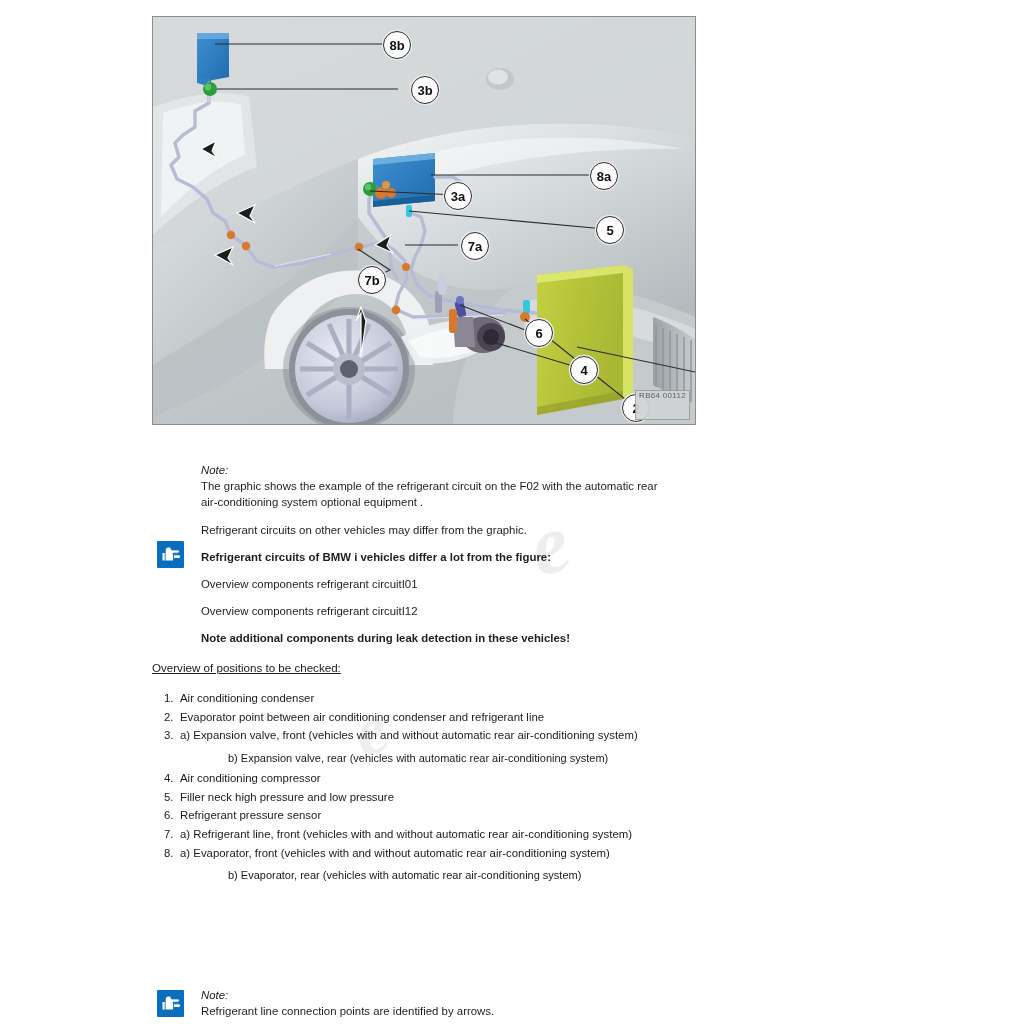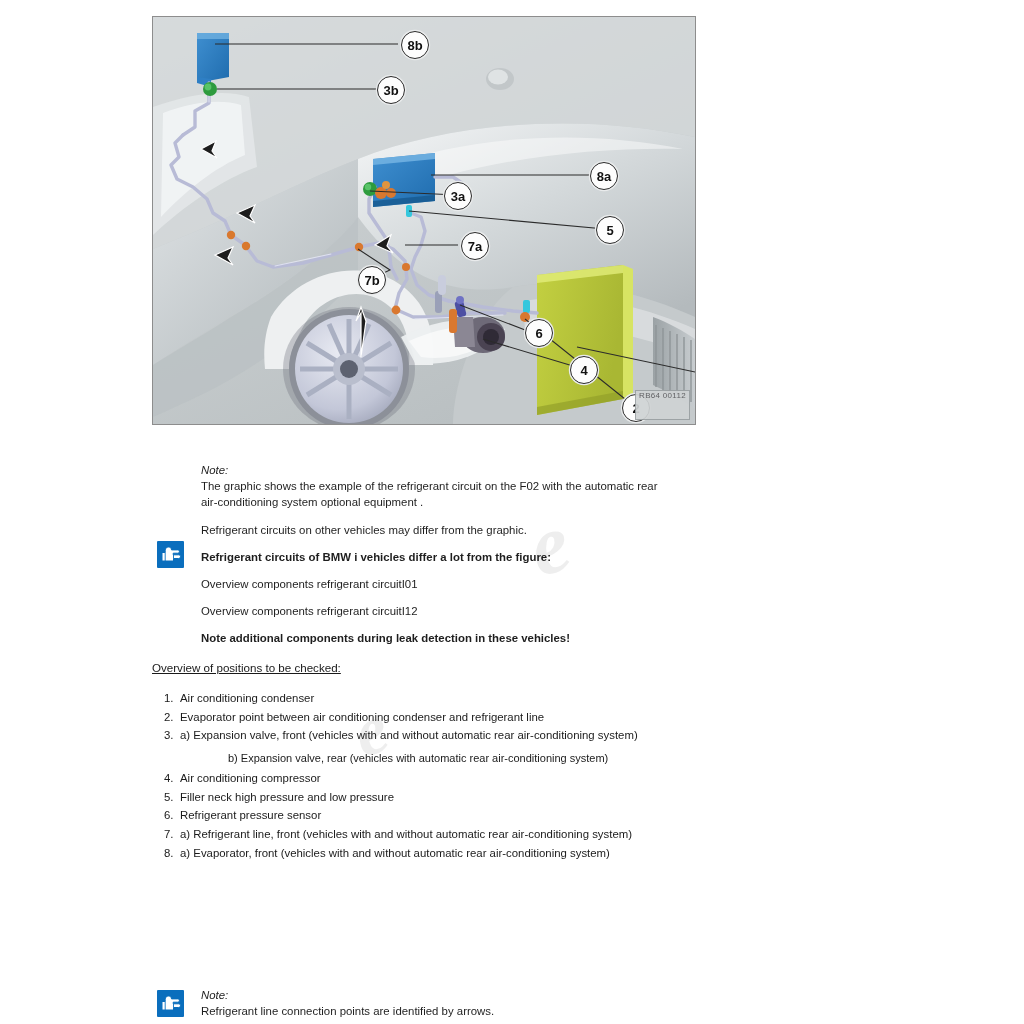--- a/index.html
+++ b/index.html
@@ -359,24 +359,24 @@
       <path d="M256 194 L452 212"></path>
       <path d="M252 228 L305 228"></path>
       <path d="M205 232 L237 253 L218 262"></path>
       <path d="M307 288 L385 318"></path>
       <path d="M330 322 L430 352"></path>
       <path d="M372 302 L482 390"></path>
       <path d="M424 330 L622 372"></path>
     </g>
   </svg>
 
-  <div class="callout" style="left:248px; top:14px;">
+  <div class="callout" style="left:230px; top:14px;">
       <span>8b</span>
     </div>
-  <div class="callout" style="left:224px; top:59px;align-items:center;">
+  <div class="callout" style="left:258px; top:59px;align-items:center;">
       <span>3b</span>
     </div>
   <div class="callout" style="left:437px; top:145px;">
       <span>8a</span>
     </div>
   <div class="callout" style="left:291px; top:165px;">
       <span>3a</span>
     </div>
   <div class="callout" style="left:443px; top:199px;">
       <span>5</span>
@@ -462,20 +462,21 @@
 
   <div class="pos-row">
     <div class="pos-num">7.</div>
     <div class="pos-text">a) Refrigerant line, front (vehicles with and without automatic rear air-conditioning system)</div>
   </div>
 
   <div class="pos-row">
     <div class="pos-num">8.</div>
     <div class="pos-text">a) Evaporator, front (vehicles with and without automatic rear air-conditioning system)</div>
   </div>
+  <div class="pos-sub">b) Evaporator, rear (vehicles with automatic rear air-conditioning system)</div>
 
 </div>
 
 <div class="note" style="left:157px; top:987px; width:520px;">
   <div class="note-icon">
     <svg width="21" height="19" viewBox="0 0 21 19">
       <path d="M2 7.5 L2 16 L13.5 16 L13.5 13.5 L18.5 13.5 C19.8 13.5 20.5 12.6 20.5 11.6
                C20.5 10.6 19.8 9.8 18.6 9.8 L13.2 9.8 L13.2 8.2 L17.6 8.2
                C18.8 8.2 19.4 7.4 19.4 6.5 C19.4 5.6 18.8 4.9 17.7 4.9 L11.5 4.9
                C11.5 3.2 10.3 2 8.6 2 C6.6 2 5.2 3.4 5.2 5.2 L5.2 7.5 Z" fill="#ffffff" stroke="#0a6ebd" stroke-width="1"></path>

